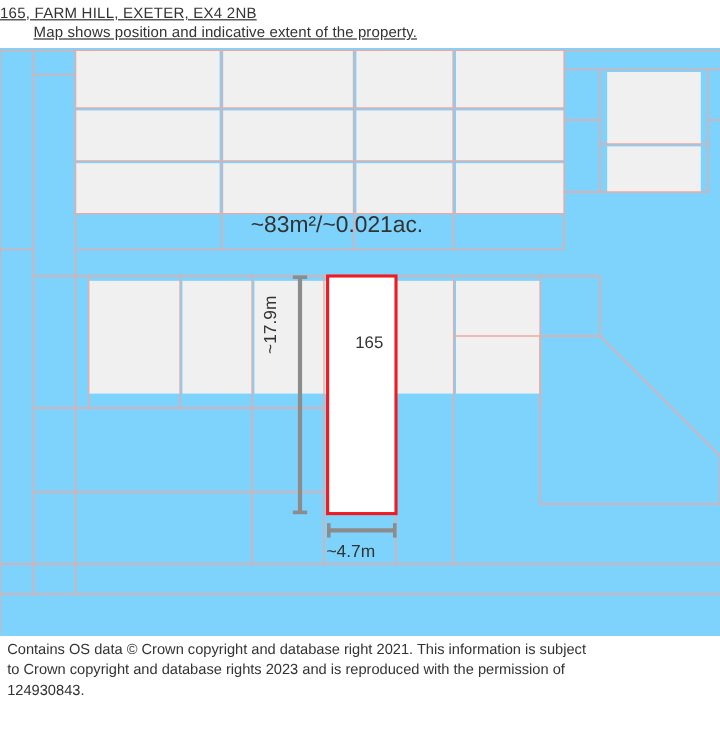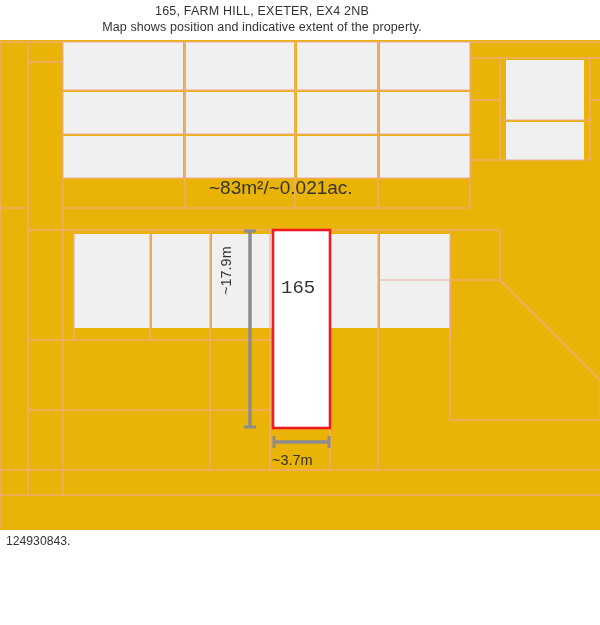--- a/index.html
+++ b/index.html
@@ -18,64 +18,64 @@
     position: relative;
     width: 600px;
     height: 625px;
   }
   .header {
     position: absolute;
     top: 0;
     left: 0;
     width: 524px;
     height: 40px;
-    text-align: center;
+    text-decoration: underline;
   }
   .header .title {
     display: block;
     font-size: 12.5px;
     color: #333333;
     line-height: 16px;
     padding-top: 3px;
     letter-spacing: 0.2px;
   }
   .header .subtitle {
     display: block;
     font-size: 12.5px;
     color: #333333;
     line-height: 16px;
     letter-spacing: 0.1px;
+    padding-left: 28px;
   }
   .map {
     position: absolute;
     top: 40px;
     left: 0;
     width: 600px;
     height: 490px;
-    background: #eab308;
+    background: #7dd3fc;
     overflow: hidden;
   }
   .map svg {
     display: block;
   }
   .area-label {
     position: absolute;
     left: 209px;
     top: 137px;
     font-size: 19px;
     color: #333333;
     white-space: nowrap;
   }
   .plot-number {
     position: absolute;
-    left: 281px;
+    left: 296px;
     top: 237px;
-    font-size: 19px;
-    color: #333333;
-    font-family: Liberation Mono, monospace;
+    font-size: 14px;
+    color: #333333;
   }
   .vlabel {
     position: absolute;
     left: 218px;
     top: 255px;
     font-size: 14.5px;
     color: #333333;
     transform: rotate(-90deg);
     transform-origin: left top;
     white-space: nowrap;
@@ -196,20 +196,22 @@
       <g>
         <line x1="273" y1="402" x2="330" y2="402" stroke="#8c8c8c" stroke-width="3.5"></line>
         <line x1="274" y1="396" x2="274" y2="408" stroke="#8c8c8c" stroke-width="3"></line>
         <line x1="329" y1="396" x2="329" y2="408" stroke="#8c8c8c" stroke-width="3"></line>
       </g>
     </svg>
 
     <span class="area-label">~83m²/~0.021ac.</span>
     <span class="plot-number">165</span>
     <span class="vlabel">~17.9m</span>
-    <span class="hlabel">~3.7m</span>
+    <span class="hlabel">~4.7m</span>
   </div>
 
   <div class="footer">
+    <p>Contains OS data © Crown copyright and database right 2021. This information is subject</p>
+    <p>to Crown copyright and database rights 2023 and is reproduced with the permission of</p>
     <p>124930843.</p>
   </div>
 
 </div>
 
 </body></html>

